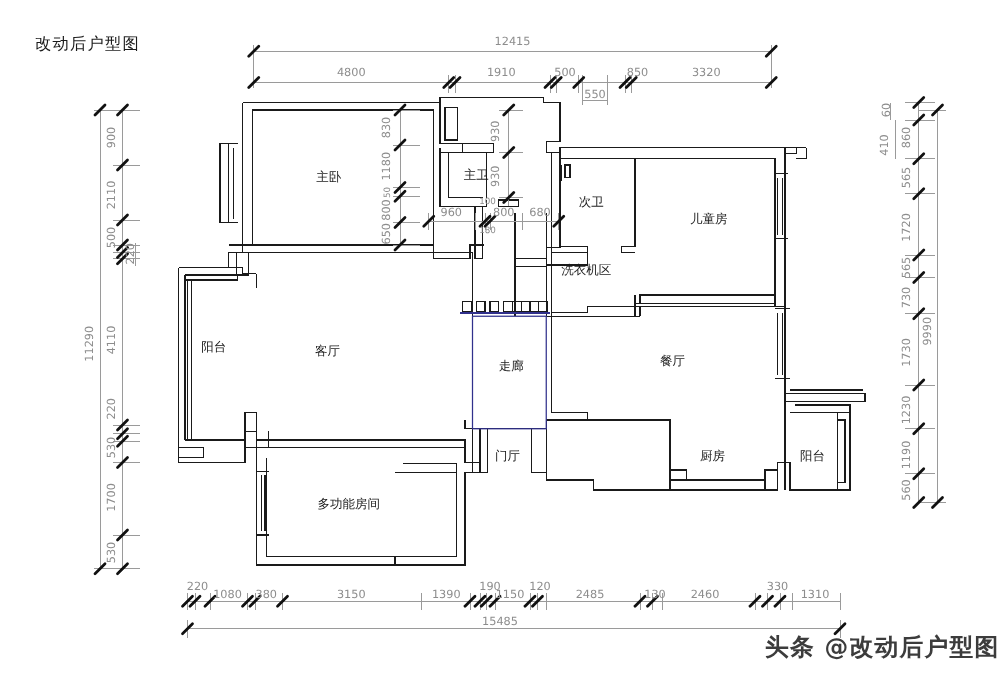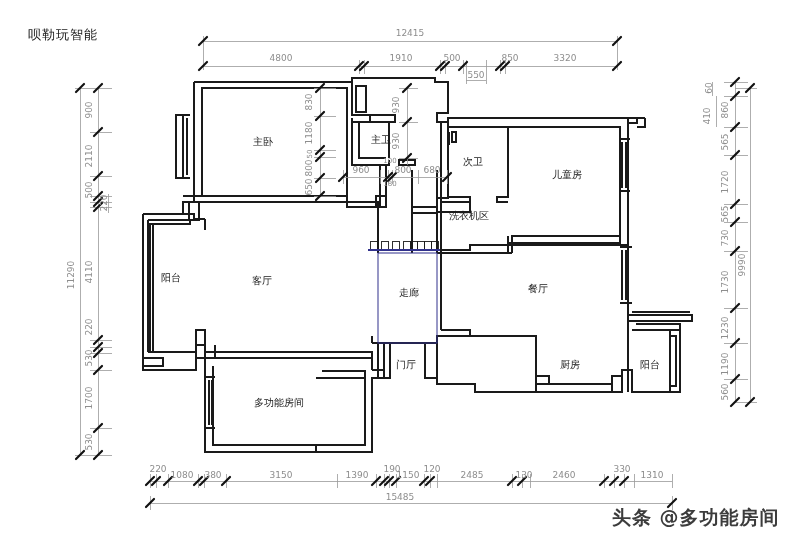--- a/index.html
+++ b/index.html
@@ -10,21 +10,21 @@
   .title{position:absolute;left:28px;top:26px;font-size:13px;color:#1a1a1a;
          letter-spacing:1px;white-space:nowrap;}
   .watermark{position:absolute;left:612px;top:505px;font-size:19px;color:#3c3c3c;
          letter-spacing:1px;white-space:nowrap;font-weight:bold;}
 </style>
 </head>
 <body>
 
 <div id="stage">
 
-  <div class="title">呗勒玩智能</div>
+  <div class="title">改动后户型图</div>
 
   <svg width="800" height="542" viewBox="0 0 800 542">
     <g id="walls" fill="none" stroke="#1a1a1a" stroke-width="1.1" shape-rendering="crispEdges">
 
       <path d="M194,82 L352,82 L352,78 L435,78 L435,82 L448,82 L448,113 L437,113
                L437,122 L448,122 L448,198 L437,198 L437,212 L448,212"></path>
       <path d="M194,82 L194,202 L183,202 L183,214 L194,214 L194,219"></path>
 
       <rect x="202" y="88" width="145" height="108"></rect>
 
@@ -397,14 +397,14 @@
       <text transform="translate(399,105) rotate(-90)">930</text>
       <text transform="translate(399,141) rotate(-90)">930</text>
       <text x="361" y="173">960</text>
       <text x="403" y="173">800</text>
       <text x="432" y="173">680</text>
       <text x="390" y="163" font-size="7">100</text>
       <text x="390" y="186" font-size="7">180</text>
     </g>
   </svg>
 
-  <div class="watermark">头条 @多功能房间</div>
+  <div class="watermark">头条 @改动后户型图</div>
 </div>
 
 </body></html>

